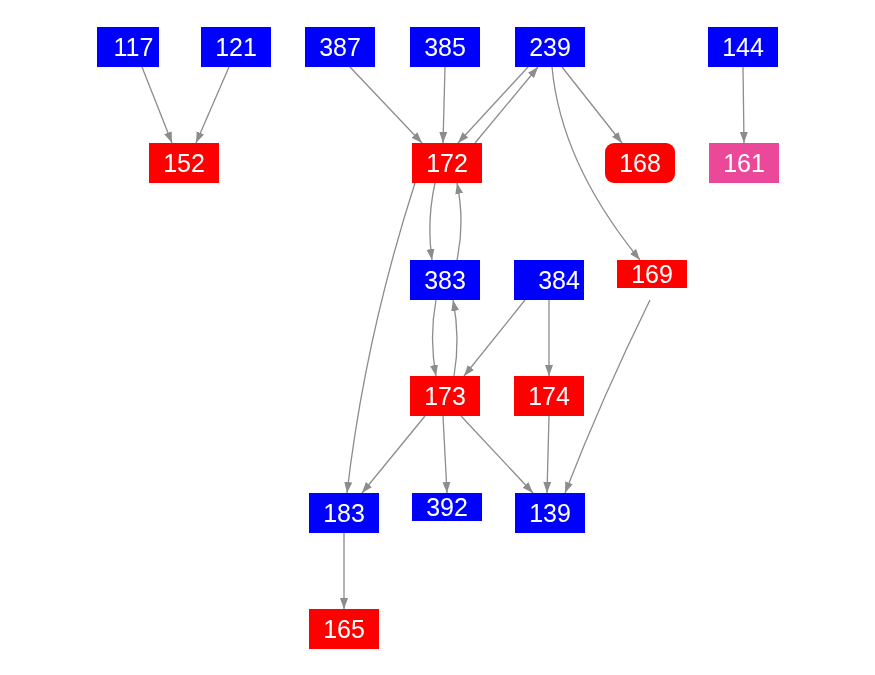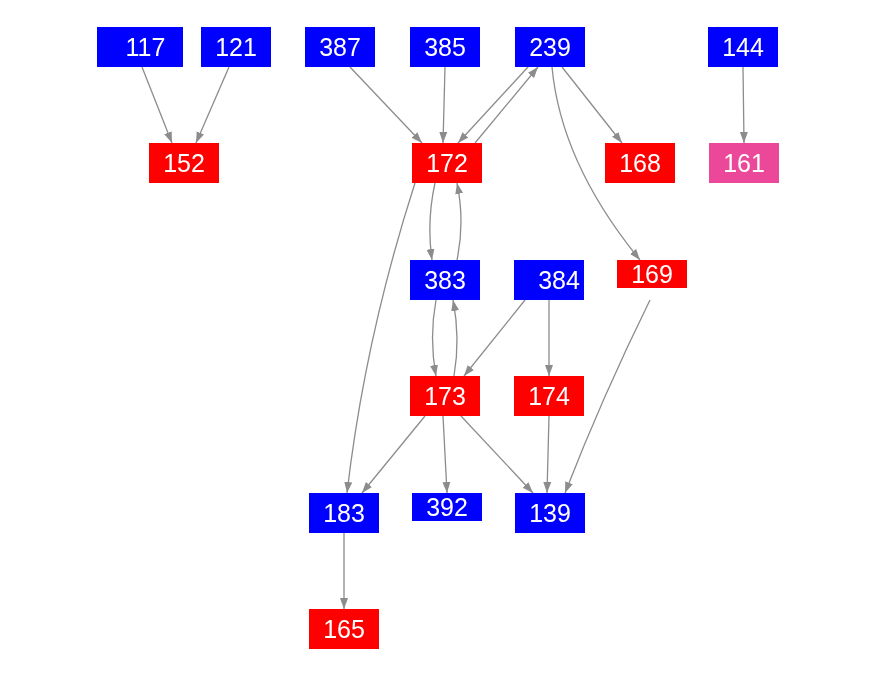--- a/index.html
+++ b/index.html
@@ -66,29 +66,29 @@
         <path d="M549,300 Q549,338 549,376" class="edge" stroke="#8c8c8c" marker-end="url(#arrowhead)"></path>
         <path d="M425,416 Q393.5,454.5 362,493" class="edge" stroke="#8c8c8c" marker-end="url(#arrowhead)"></path>
         <path d="M443,416 Q445,454.5 447,493" class="edge" stroke="#8c8c8c" marker-end="url(#arrowhead)"></path>
         <path d="M461,416 Q497,454.5 533,493" class="edge" stroke="#8c8c8c" marker-end="url(#arrowhead)"></path>
         <path d="M549,416 Q548,454.5 547,493" class="edge" stroke="#8c8c8c" marker-end="url(#arrowhead)"></path>
         <path d="M650,300 Q602.5,396.5 565,493" class="edge" stroke="#8c8c8c" marker-end="url(#arrowhead)"></path>
         <path d="M344,533 Q344,571 344,609" class="edge" stroke="#8c8c8c" marker-end="url(#arrowhead)"></path>
       </g>
   </svg>
   <div>
-      <div class="node" style="left: 97px; top: 27px; width: 86px; height: 40px; background: rgb(0, 0, 255); color: rgb(255, 255, 255); padding-left: 11px;">117</div>
+      <div class="node" style="left: 97px; top: 27px; width: 62px; height: 40px; background: rgb(0, 0, 255); color: rgb(255, 255, 255); padding-left: 11px;">117</div>
       <div class="node" style="left: 201px; top: 27px; width: 70px; height: 40px; background: rgb(0, 0, 255); color: rgb(255, 255, 255);">121</div>
       <div class="node" style="left: 305px; top: 27px; width: 70px; height: 40px; background: rgb(0, 0, 255); color: rgb(255, 255, 255);">387</div>
       <div class="node" style="left: 410px; top: 27px; width: 70px; height: 40px; background: rgb(0, 0, 255); color: rgb(255, 255, 255);">385</div>
       <div class="node" style="left: 515px; top: 27px; width: 70px; height: 40px; background: rgb(0, 0, 255); color: rgb(255, 255, 255);">239</div>
       <div class="node" style="left: 708px; top: 27px; width: 70px; height: 40px; background: rgb(0, 0, 255); color: rgb(255, 255, 255);">144</div>
       <div class="node" style="left: 149px; top: 143px; width: 70px; height: 40px; background: rgb(255, 0, 0); color: rgb(255, 255, 255);">152</div>
       <div class="node" style="left: 412px; top: 143px; width: 70px; height: 40px; background: rgb(255, 0, 0); color: rgb(255, 255, 255);">172</div>
-      <div class="node" style="left: 605px; top: 143px; width: 70px; height: 40px; background: rgb(255, 0, 0); color: rgb(255, 255, 255);">168</div>
+      <div class="node" style="left: 605px; top: 143px; width: 70px; height: 40px; background: rgb(255, 0, 0); color: rgb(255, 255, 255); border-radius: 9px;">168</div>
       <div class="node" style="left: 709px; top: 143px; width: 70px; height: 40px; background: #ec4899; color: rgb(255, 255, 255);">161</div>
       <div class="node" style="left: 410px; top: 260px; width: 70px; height: 40px; background: rgb(0, 0, 255); color: rgb(255, 255, 255);">383</div>
       <div class="node" style="left: 514px; top: 260px; width: 70px; height: 40px; background: rgb(0, 0, 255); color: rgb(255, 255, 255); padding-left: 20px;">384</div>
       <div class="node" style="left: 617px; top: 260px; width: 70px; height: 28px; background: rgb(255, 0, 0); color: rgb(255, 255, 255);">169</div>
       <div class="node" style="left: 410px; top: 376px; width: 70px; height: 40px; background: rgb(255, 0, 0); color: rgb(255, 255, 255);">173</div>
       <div class="node" style="left: 514px; top: 376px; width: 70px; height: 40px; background: rgb(255, 0, 0); color: rgb(255, 255, 255);">174</div>
       <div class="node" style="left: 309px; top: 493px; width: 70px; height: 40px; background: rgb(0, 0, 255); color: rgb(255, 255, 255);">183</div>
       <div class="node" style="left: 412px; top: 493px; width: 70px; height: 28px; background: rgb(0, 0, 255); color: rgb(255, 255, 255);">392</div>
       <div class="node" style="left: 515px; top: 493px; width: 70px; height: 40px; background: rgb(0, 0, 255); color: rgb(255, 255, 255);">139</div>
       <div class="node" style="left: 309px; top: 609px; width: 70px; height: 40px; background: rgb(255, 0, 0); color: rgb(255, 255, 255);">165</div>

